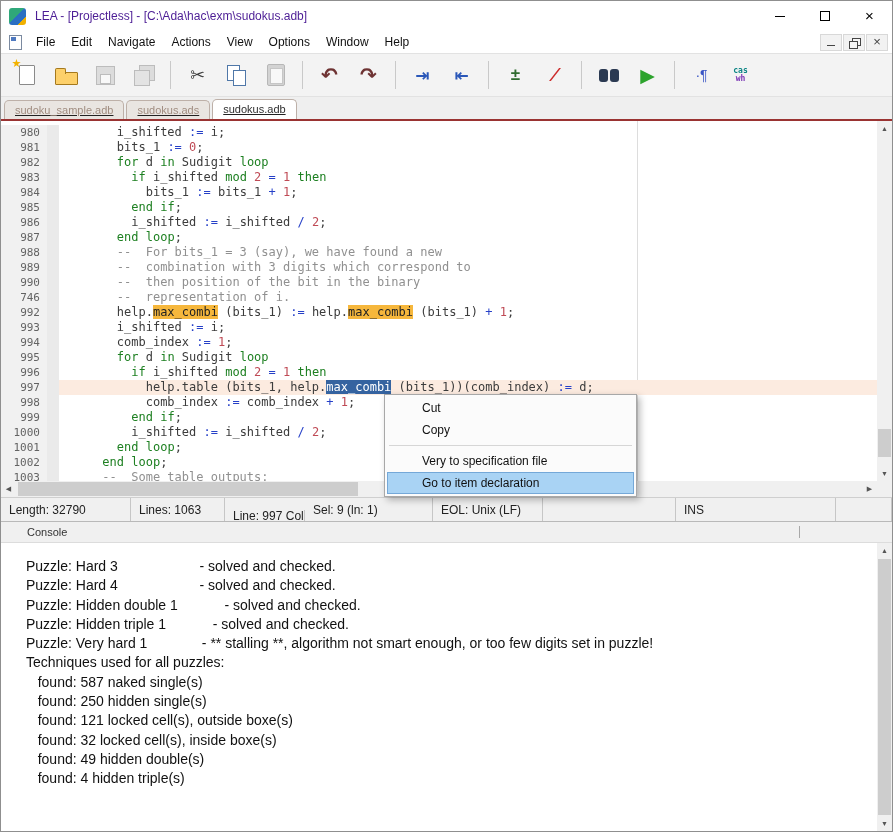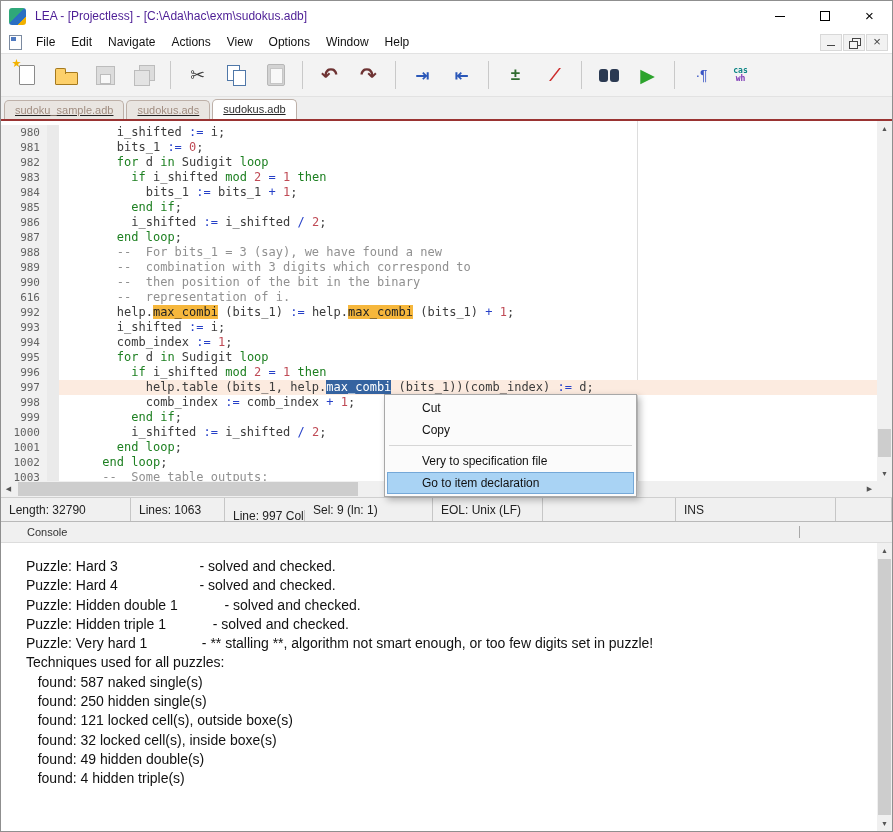--- a/index.html
+++ b/index.html
@@ -305,21 +305,21 @@
           <span class="ln">989</span>
           <span class="fold"></span>
           <span class="src"><span class="t-c">        --  combination with 3 digits which correspond to</span></span>
         </div>
         <div class="cl">
           <span class="ln">990</span>
           <span class="fold"></span>
           <span class="src"><span class="t-c">        --  then position of the bit in the binary</span></span>
         </div>
         <div class="cl">
-          <span class="ln">616</span>
+          <span class="ln">746</span>
           <span class="fold"></span>
           <span class="src"><span class="t-c">        --  representation of i.</span></span>
         </div>
         <div class="cl">
           <span class="ln">992</span>
           <span class="fold"></span>
           <span class="src"><span class="t-i">        help.</span><span class="t-occ">max_combi</span><span class="t-i"> (bits_1) </span><span class="t-o">:=</span><span class="t-i"> help.</span><span class="t-occ">max_combi</span><span class="t-i"> (bits_1) </span><span class="t-o">+</span><span class="t-i"> </span><span class="t-n">1</span><span class="t-i">;</span></span>
         </div>
         <div class="cl">
           <span class="ln">993</span>

